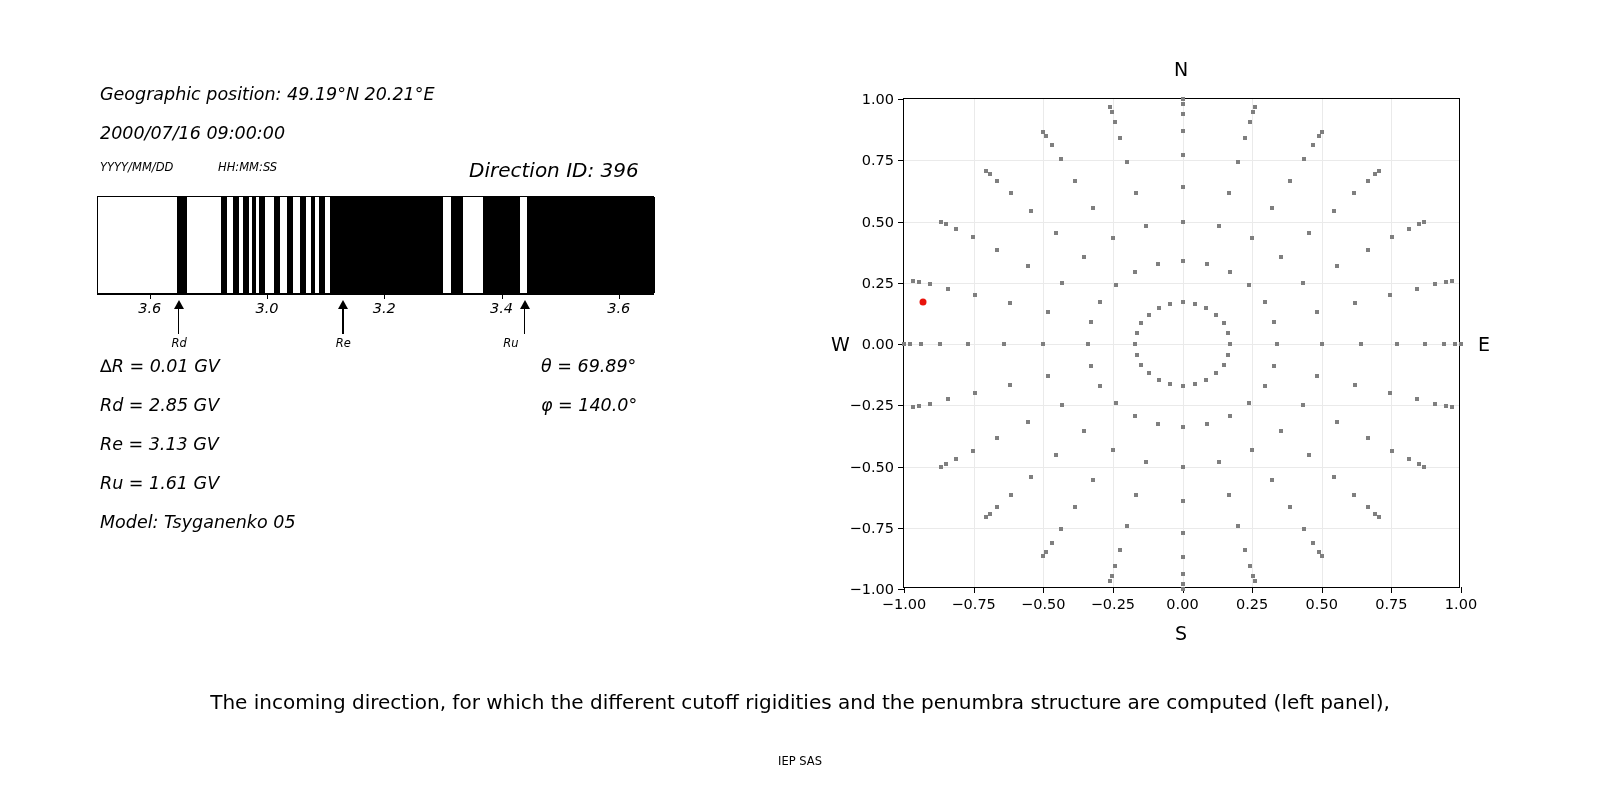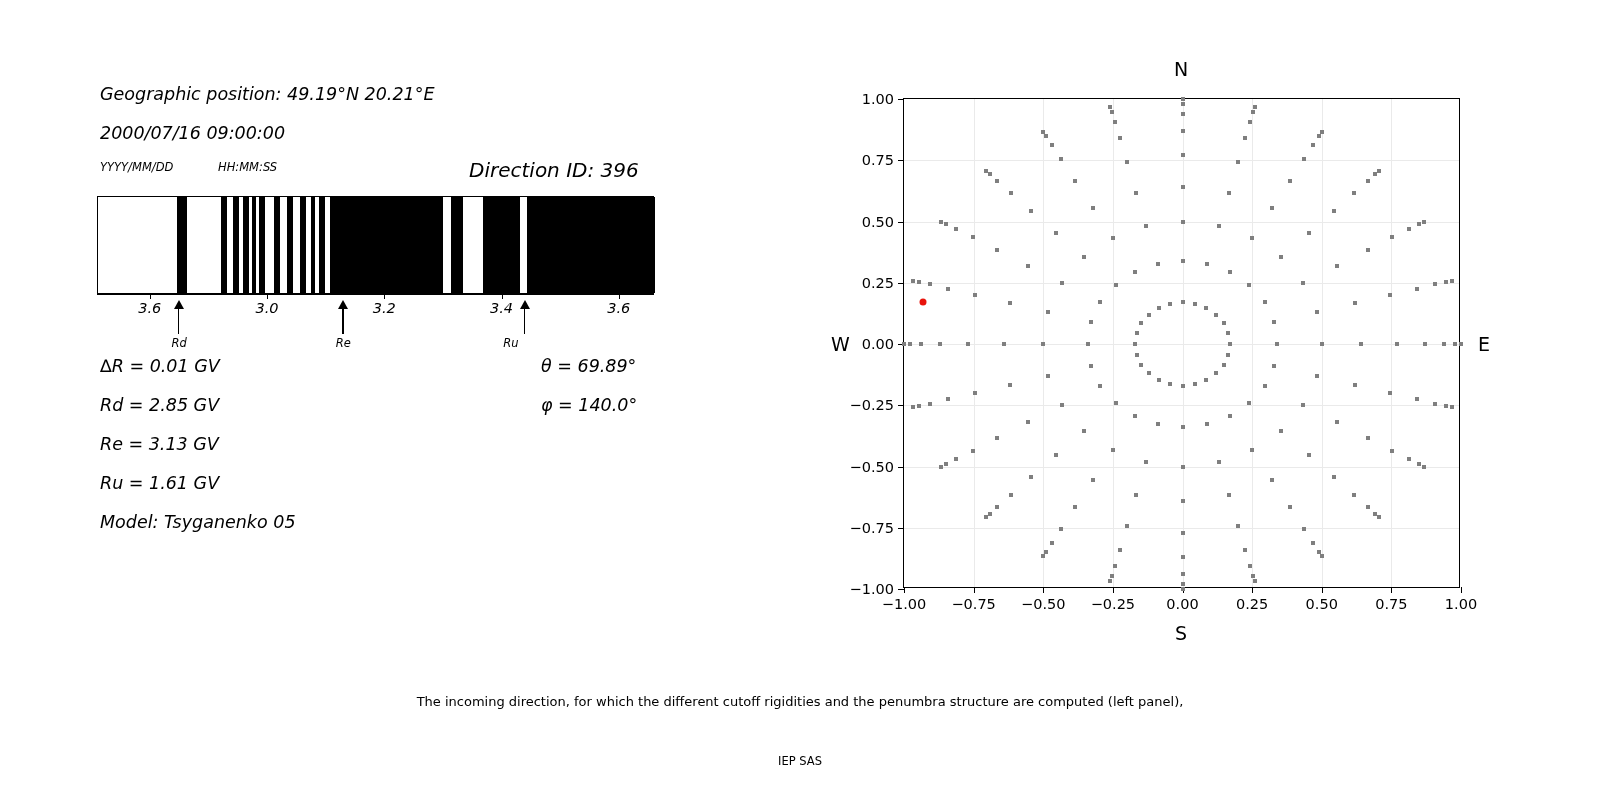--- a/index.html
+++ b/index.html
@@ -57,21 +57,21 @@
            transform:translateX(-50%);}
 
   .cmp{position:absolute;font-size:19px;white-space:nowrap;}
   .cmp-n{left:381px;top:58px;transform:translateX(-50%);}
   .cmp-s{left:381px;top:622px;transform:translateX(-50%);}
   .cmp-w{left:31px;top:333px;}
   .cmp-e{left:678px;top:333px;}
 
   
   .caption{position:absolute;left:0;top:686px;width:1600px;text-align:center;
-           font-size:13px;line-height:32px;}
+           font-size:20px;line-height:32px;}
   .footer{position:absolute;left:0;top:754px;width:1600px;text-align:center;
           font-size:11.5px;}
 </style>
 </head>
 <body>
 
 <div class="fig">
 
   <div class="left-panel">
 

